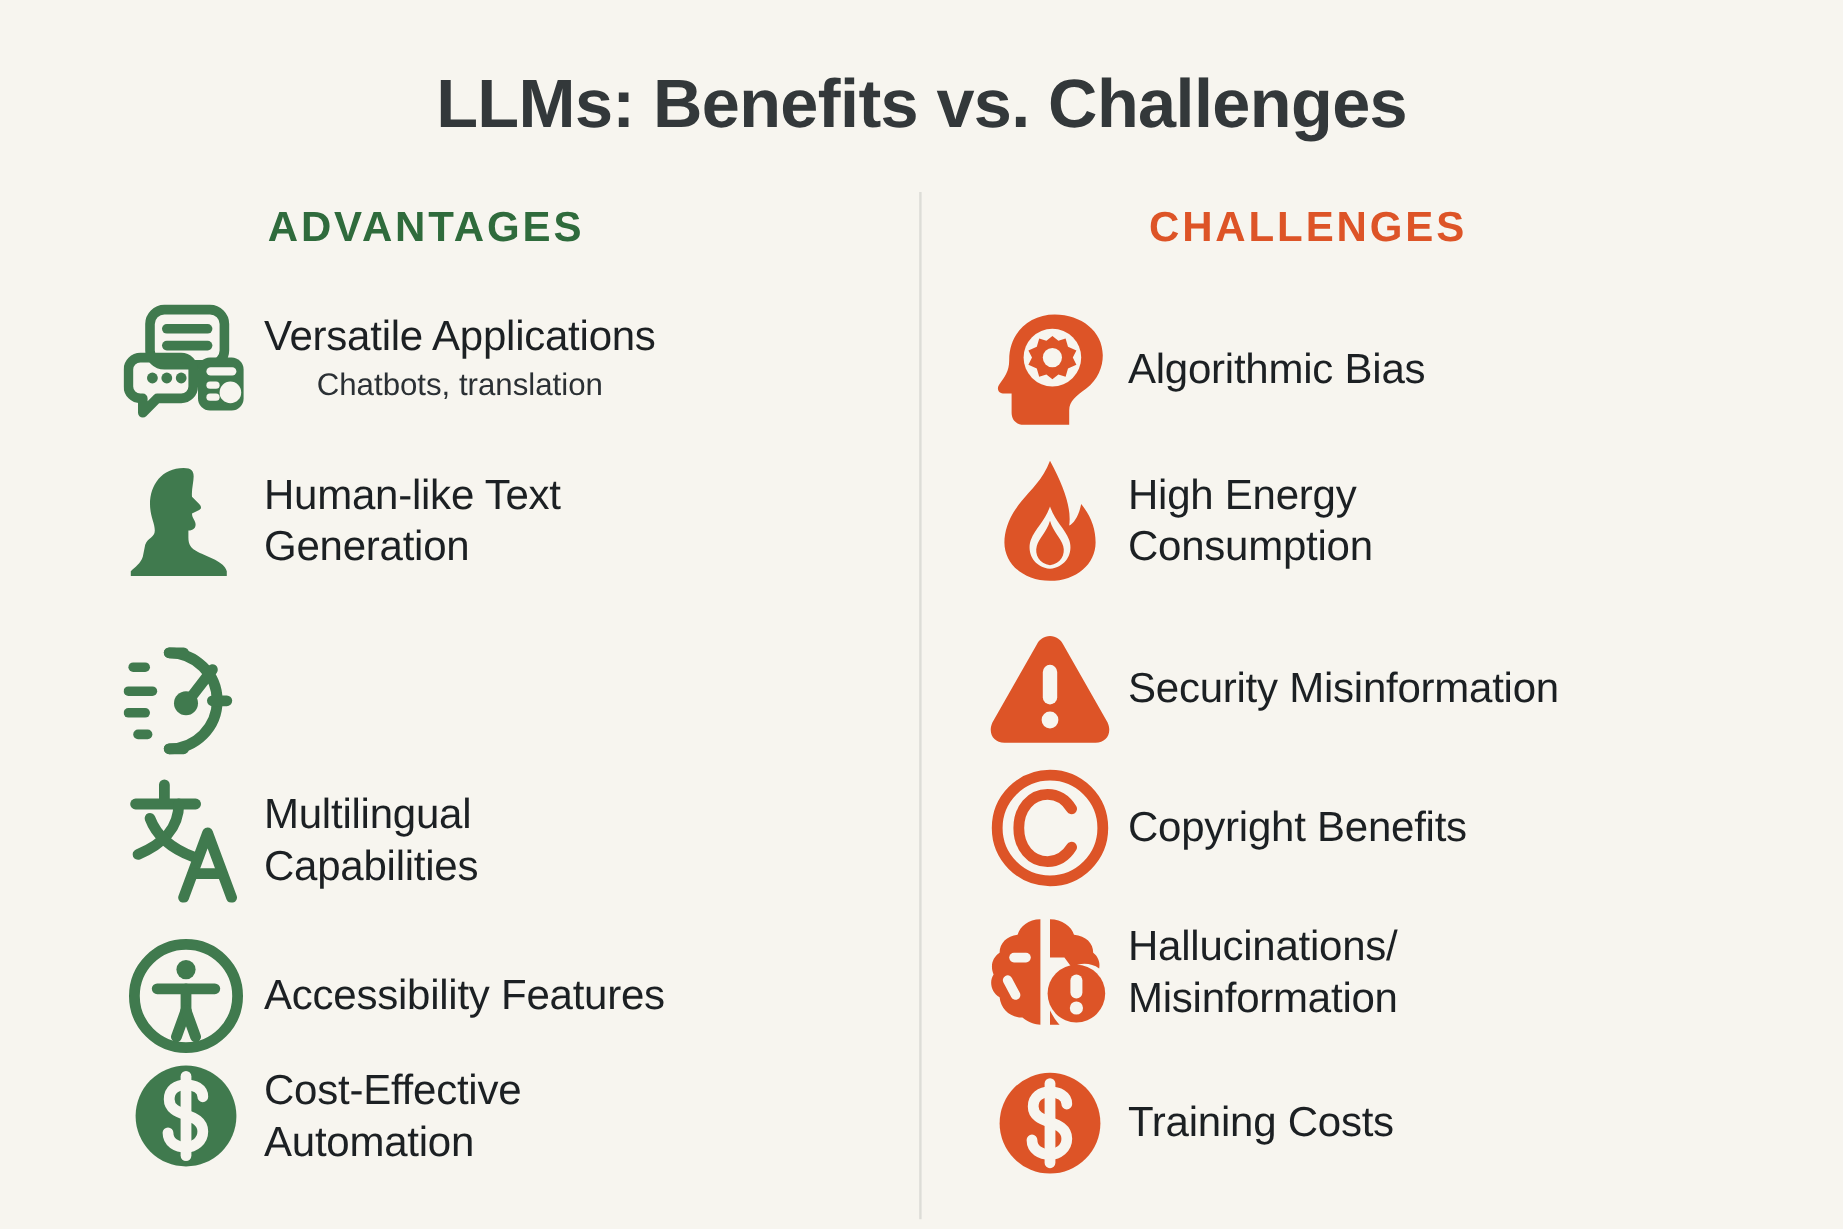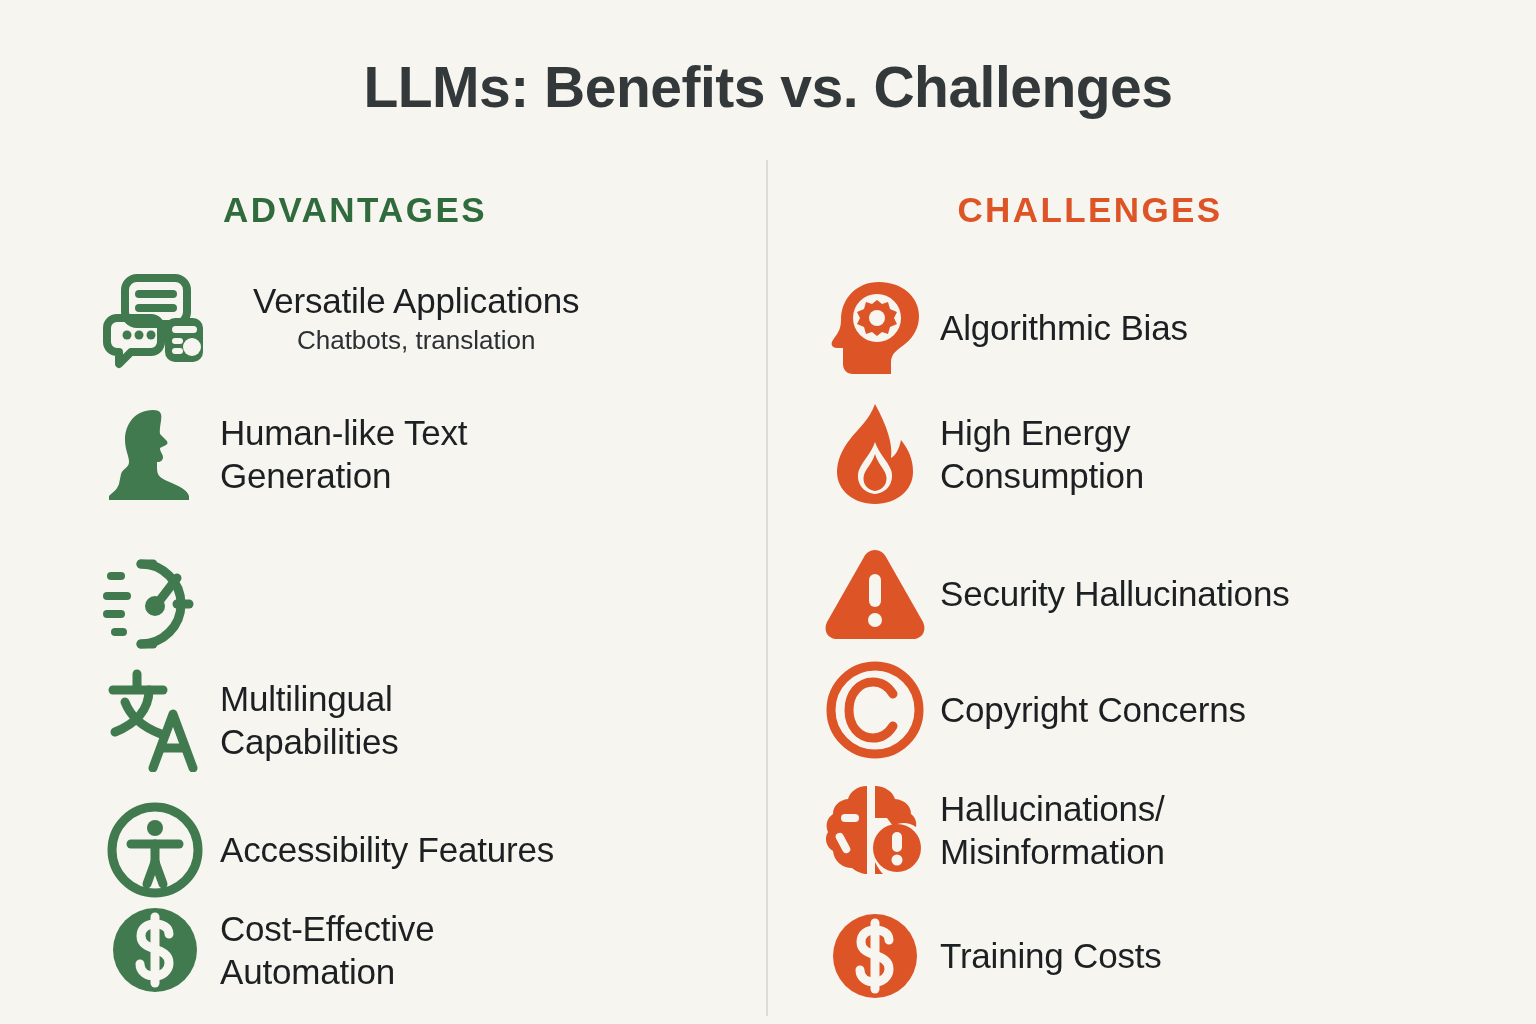--- a/index.html
+++ b/index.html
@@ -38,21 +38,21 @@
     position: absolute;
     left: 766px;
     top: 160px;
     width: 2px;
     height: 856px;
     background: #ddddd7;
   }
   
   .column {
     position: absolute;
-    top: 190px;
+    top: 170px;
   }
   .col-left  { left: 90px;  width: 660px; }
   .col-right { left: 810px; width: 660px; }
 
   .col-header {
     font-size: 35px;
     font-weight: bold;
     letter-spacing: 2.4px;
     text-align: center;
     margin: 0 0 52px 0;
@@ -104,21 +104,21 @@
 
 <div id="infographic">
 
   <div class="title">LLMs: Benefits vs. Challenges</div>
 
   <div class="divider"></div>
 
   <div class="column col-left">
     <div class="col-header">ADVANTAGES</div>
 
-    <div class="row has-sub" style="top:76px;gap:33px;">
+    <div class="row has-sub" style="top:76px;">
       <div class="icon-cell">
         <svg width="104" height="104" viewBox="0 0 104 104">
           <g fill="none" stroke="#407a4e" stroke-width="8" stroke-linecap="round" stroke-linejoin="round">
             <path d="M34 12 h38 a12 12 0 0 1 12 12 v22 a12 12 0 0 1 -12 12 h-38 a12 12 0 0 1 -12 -12 v-22 a12 12 0 0 1 12 -12 z"></path>
             <line x1="36" y1="28" x2="70" y2="28"></line>
             <line x1="36" y1="42" x2="70" y2="42"></line>
           </g>
           <g fill="none" stroke="#407a4e" stroke-width="8" stroke-linejoin="round">
             <path d="M14 52 h34 a10 10 0 0 1 10 10 v14 a10 10 0 0 1 -10 10 h-20 l-12 12 v-12 h-2 a10 10 0 0 1 -10 -10 v-14 a10 10 0 0 1 10 -10 z"></path>
           </g>
@@ -264,33 +264,33 @@
 
     <div class="row" style="top:352px;">
       <div class="icon-cell">
         <svg width="104" height="100" viewBox="0 0 104 100">
           <path d="M52 6 C47 6 43 9 41 13 L4 78 C0 87 5 95 14 95 L90 95 C99 95 104 87 100 78 L63 13 C61 9 57 6 52 6 Z" fill="#dd5427"></path>
           <rect x="46" y="30" width="12" height="33" rx="6" fill="#f7f5ef"></rect>
           <circle cx="52" cy="76" r="7" fill="#f7f5ef"></circle>
         </svg>
       </div>
       <div class="text-cell">
-        <div class="item-label">Security Hallucinations</div>
+        <div class="item-label">Security Misinformation</div>
       </div>
     </div>
 
     <div class="row" style="top:468px;">
       <div class="icon-cell">
         <svg width="104" height="104" viewBox="0 0 104 104">
           <circle cx="52" cy="52" r="44" fill="none" stroke="#dd5427" stroke-width="9"></circle>
           <path d="M70 36 C65 28 58 24 50 24 C36 24 26 36 26 52 C26 68 36 80 50 80 C58 80 65 76 70 68" fill="none" stroke="#dd5427" stroke-width="9" stroke-linecap="round"></path>
         </svg>
       </div>
       <div class="text-cell">
-        <div class="item-label">Copyright Concerns</div>
+        <div class="item-label">Copyright Benefits</div>
       </div>
     </div>
 
     <div class="row" style="top:588px;">
       <div class="icon-cell">
         <svg width="104" height="104" viewBox="0 0 104 104">
           <path d="M44 8 C34 8 27 14 25 21 C16 22 10 28 10 36 C4 40 2 47 5 54 C1 60 3 69 10 73 C11 83 19 90 29 90 C34 94 40 96 44 96 L44 8 Z" fill="#dd5427"></path>
           <path d="M52 8 C62 8 70 14 72 21 C82 22 88 28 88 36 C92 39 94 44 93 49 C86 44 77 44 70 48 L64 40 L52 40 Z" fill="#dd5427"></path>
           <path d="M52 84 C55 90 58 94 60 96 L52 96 Z" fill="#dd5427"></path>
           <g fill="#f7f5ef">

